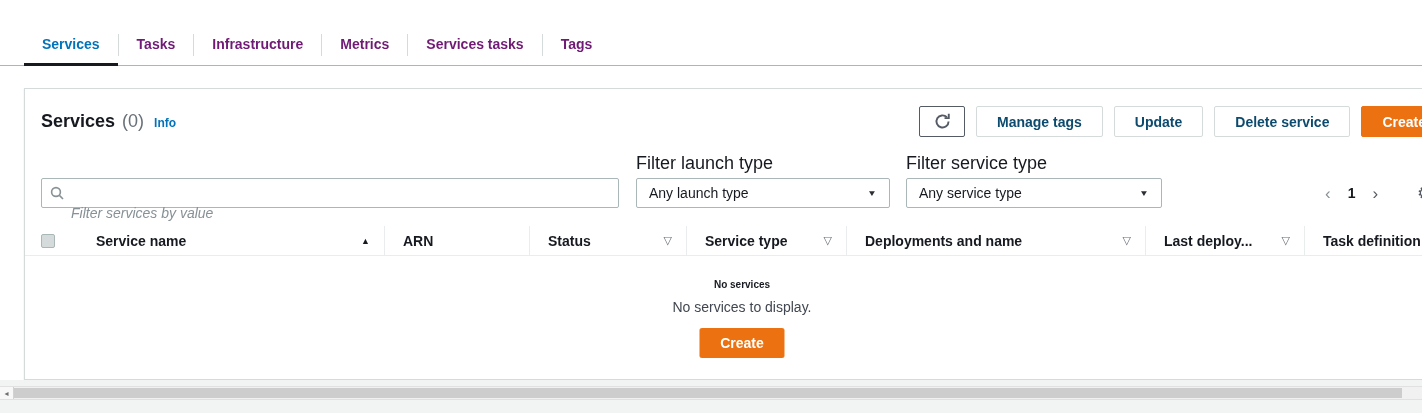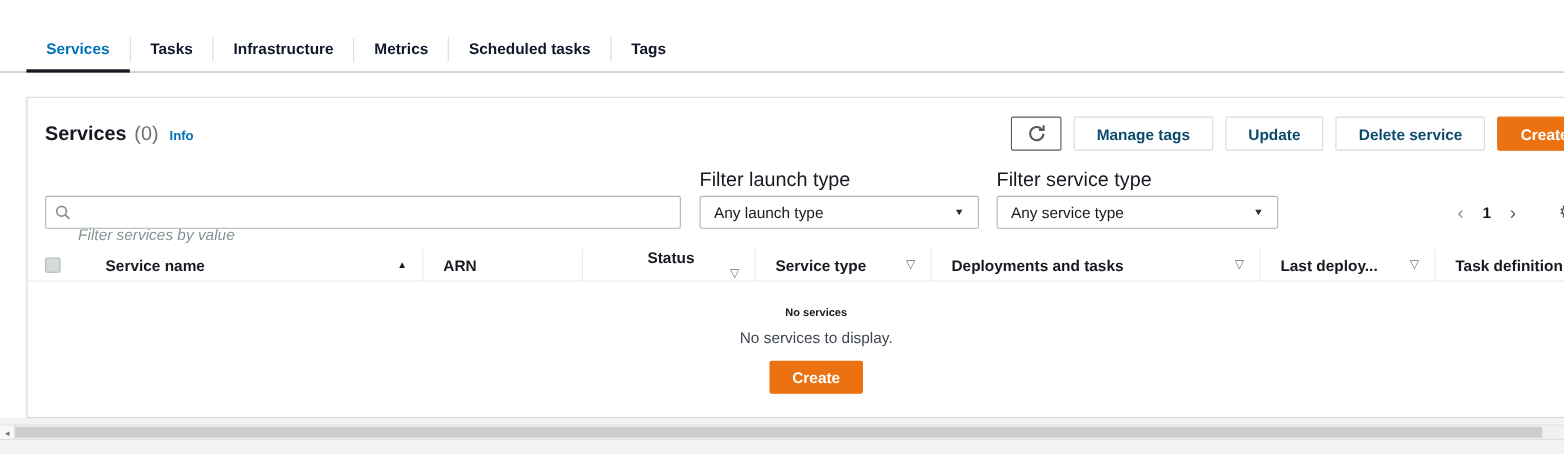--- a/index.html
+++ b/index.html
@@ -5,21 +5,21 @@
   * { margin:0; padding:0; box-sizing:border-box; }
   html,body { background:#fff; }
   body { font-family:"Liberation Sans","DejaVu Sans",sans-serif; color:#16191f; }
   .page { position:relative; width:1422px; height:413px; background:#fff; overflow:hidden;padding-left:44px; }
 
   
   .tabbar { position:absolute; left:0; top:24px; width:1422px; height:42px;
             display:flex; align-items:stretch; padding-left:24px;
             border-bottom:1px solid #aab7b8; }
   .tab { height:42px; line-height:40px; padding:0 18px; font-size:14px; font-weight:700;
-         color:#0f172a; cursor:pointer; border-bottom:3px solid transparent; white-space:nowrap; }
+         color:#701a75; cursor:pointer; border-bottom:3px solid transparent; white-space:nowrap; }
   .tab.active { color:#0073bb; border-bottom-color:#16191f; }
   .tab-sep { width:1px; height:22px; background:#d5dbdb; align-self:center; }
 
   
   .panel { position:absolute; left:24px; top:88px; width:1576px; height:292px;
            background:#fff; border:1px solid #d5dbdb;
            box-shadow:0 1px 1px rgba(0,28,36,.18); }
 
   .title-wrap { position:absolute; left:16px; top:22px; display:flex; align-items:baseline; gap:7px; }
   .title   { font-size:18px; font-weight:700; color:#16191f; }
@@ -61,21 +61,21 @@
   
   .thead { position:absolute; left:0; top:137px; width:1560px; height:30px;
            display:flex; align-items:stretch; padding-left:16px;
            border-bottom:1px solid #eaeded; }
   .th { display:flex; align-items:center; font-size:14px; font-weight:700; color:#16191f;
         padding:0 14px 0 18px; }
   .th .th-label { white-space:nowrap; overflow:hidden; }
   .col-0 { width:55px;  padding:0; }
   .col-1 { width:288px; padding-left:0; }
   .col-2 { width:145px; }
-  .col-3 { width:157px;flex-direction:column; }
+  .col-3 { width:157px; }
   .col-4 { width:160px; }
   .col-5 { width:299px; }
   .col-6 { width:159px; }
   .col-7 { width:257px; }
   .col-2,.col-3,.col-4,.col-5,.col-6,.col-7 { border-left:1px solid #eaeded; }
   .sort-asc  { margin-left:auto; font-size:9px;  color:#16191f; cursor:pointer; }
   .sort-open { margin-left:auto; font-size:11px; color:#687078; cursor:pointer; }
   .checkbox { width:14px; height:14px; border:1px solid #aab7b8; border-radius:2px; background:#d5dbdb; cursor:pointer; }
 
   
@@ -100,21 +100,21 @@
 
   <div class="tabbar">
     <div class="tab active">Services</div>
     <span class="tab-sep"></span>
     <div class="tab">Tasks</div>
     <span class="tab-sep"></span>
     <div class="tab">Infrastructure</div>
     <span class="tab-sep"></span>
     <div class="tab">Metrics</div>
     <span class="tab-sep"></span>
-    <div class="tab">Scheduled tasks</div>
+    <div class="tab">Services tasks</div>
     <span class="tab-sep"></span>
     <div class="tab">Tags</div>
   </div>
 
   <div class="panel">
 
     <div class="title-wrap">
       <span class="title">Services</span>
       <span class="counter">(0)</span>
       <a class="info">Info</a>
@@ -176,21 +176,21 @@
       </div>
       <div class="th col-3">
         <span class="th-label">Status</span>
         <span class="sort-open">▽</span>
       </div>
       <div class="th col-4">
         <span class="th-label">Service type</span>
         <span class="sort-open">▽</span>
       </div>
       <div class="th col-5">
-        <span class="th-label">Deployments and tasks</span>
+        <span class="th-label">Deployments and name</span>
         <span class="sort-open">▽</span>
       </div>
       <div class="th col-6">
         <span class="th-label">Last deploy...</span>
         <span class="sort-open">▽</span>
       </div>
       <div class="th col-7">
         <span class="th-label">Task definition</span>
       </div>
     </div>

